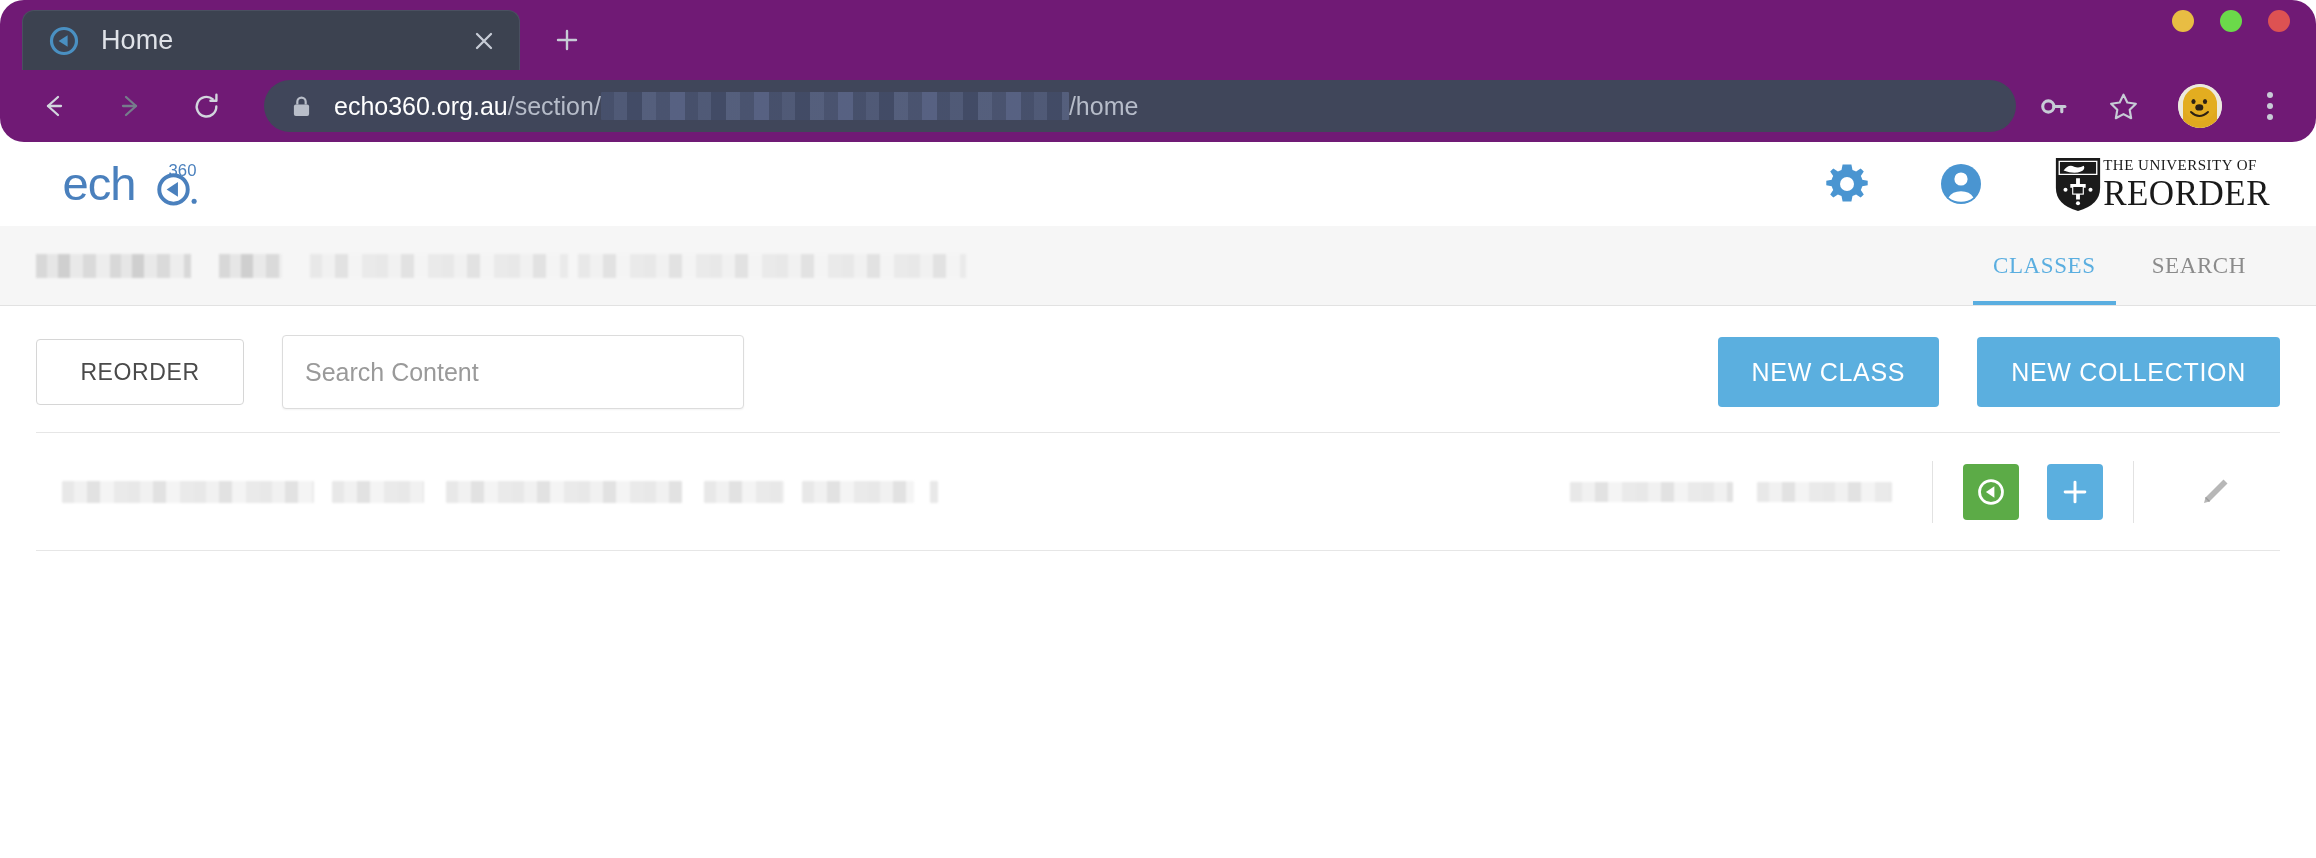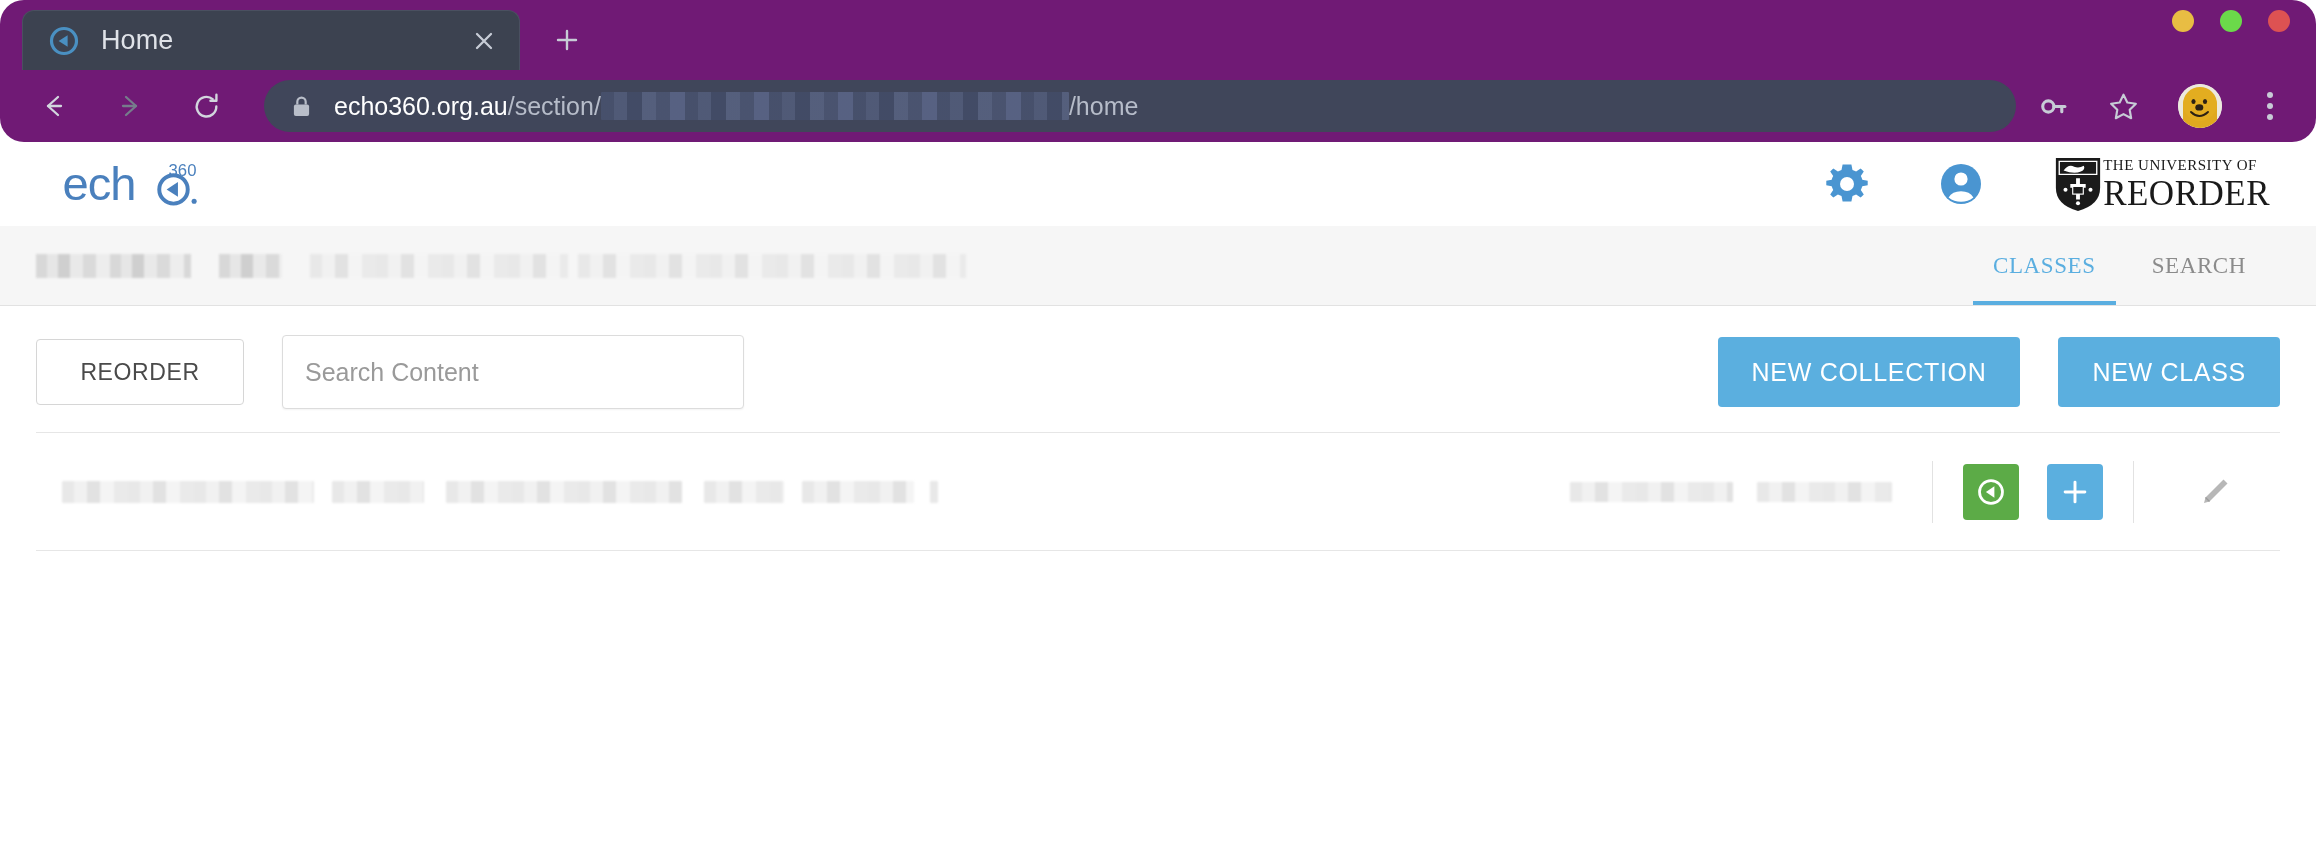--- a/index.html
+++ b/index.html
@@ -538,22 +538,22 @@
 <div class="content-area">
 
   <div class="content-toolbar">
     <button class="btn-reorder">REORDER</button>
 
     <div class="search-wrap">
       <input class="search-input" type="text" placeholder="Search Content" style="">
     </div>
 
     <div class="toolbar-right">
+      <button class="btn-primary">NEW CLASS</button>
       <button class="btn-primary">NEW COLLECTION</button>
-      <button class="btn-primary">NEW CLASS</button>
     </div>
   </div>
 
   <div class="list">
 
     <div class="list-row">
 
       <div class="row-main">
         <span class="redacted verylight" style="width:252px;height:22px;"></span>
         <span style="width:18px;display:inline-block"></span>

